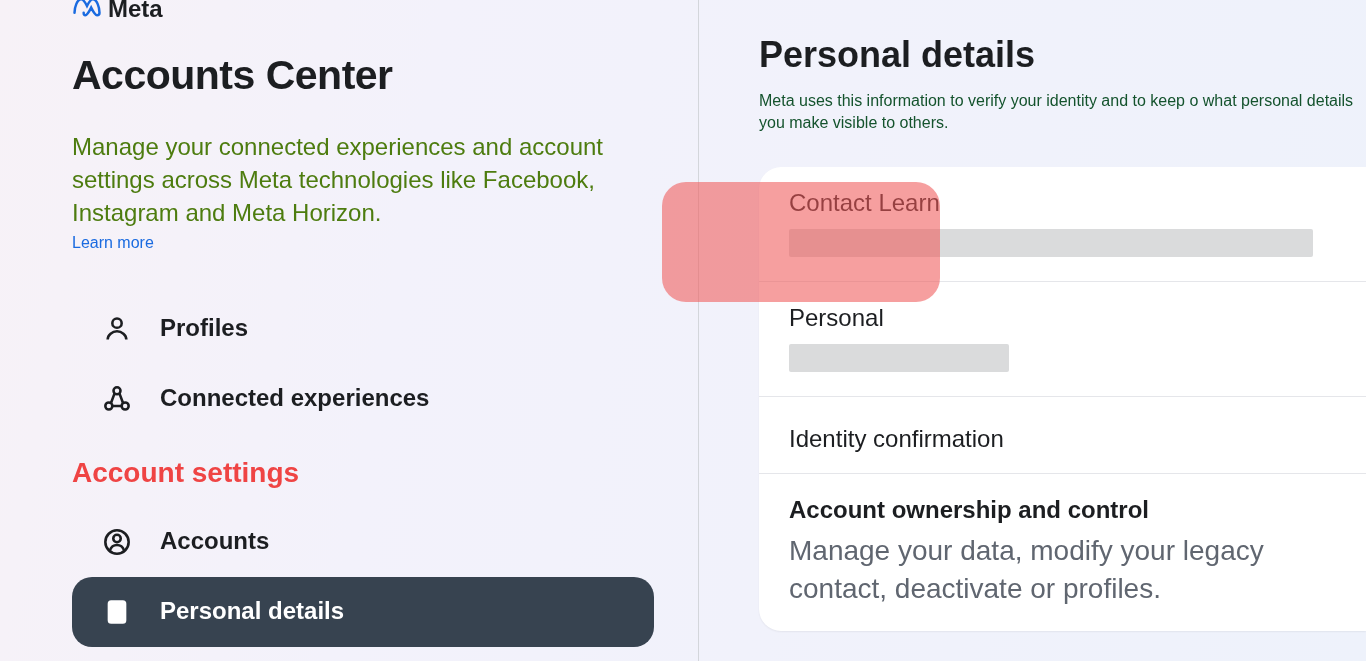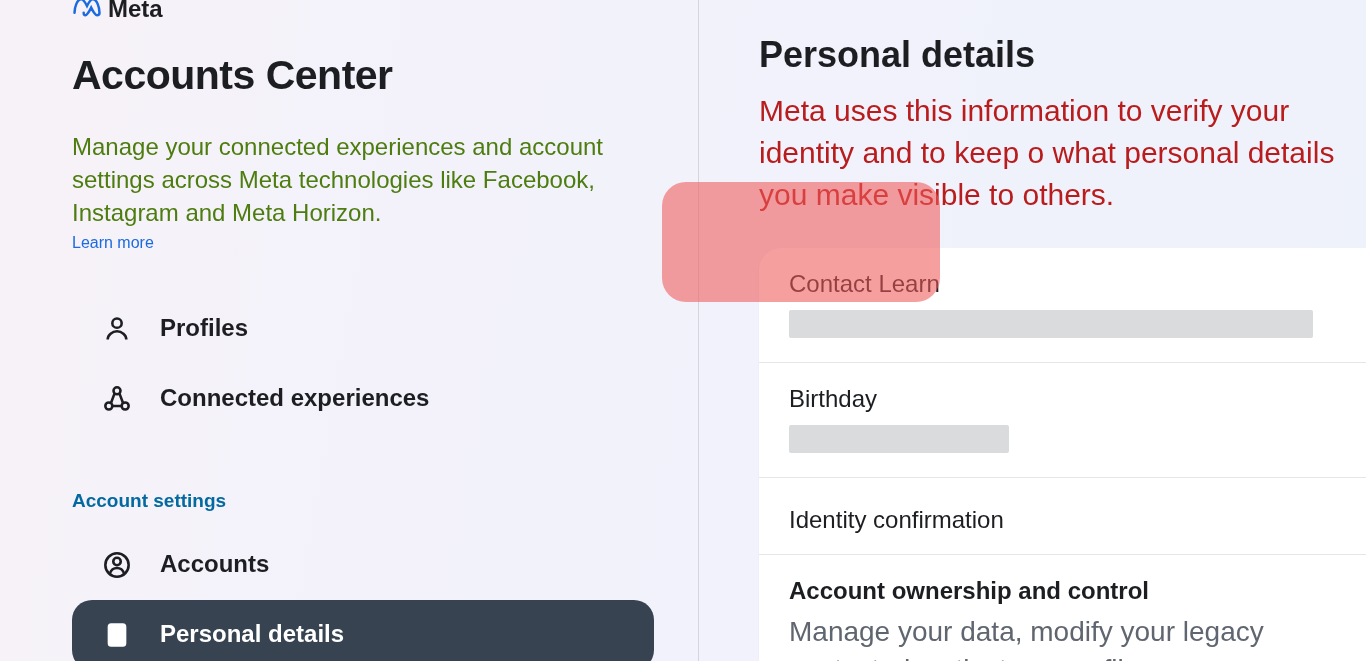--- a/index.html
+++ b/index.html
@@ -57,37 +57,37 @@
     font-weight: 600;
     color: #1c1e21;
   }
   .nav-item .icon { width: 30px; height: 30px; display: flex; align-items: center; justify-content: center; }
   .nav-item.active {
     background: #374350;
     color: #ffffff;
   }
   .nav-item.active svg { stroke: #ffffff; fill: #ffffff; }
   .section-heading {
-    font-size: 19px;
+    font-size: 28px;
     font-weight: 700;
-    margin: 56px 0 18px 0;
-    color: #0369a1;
+    margin: 23px 0 18px 0;
+    color: #ef4444;
   }
   .main {
     flex: 1;
     padding: 34px 0 0 60px;
     height: 661px;
   }
   .main-title {
     font-size: 36px;
     font-weight: 800;
   }
   .main-sub {
-    font-size: 30px;
-    color: #b91c1c;
+    font-size: 16px;
+    color: #14532d;
     line-height: 1.4;
     margin-top: 14px;
     max-width: 720px;
   }
   .card {
     margin-top: 32px;
     background: #ffffff;
     border-radius: 22px 0 0 22px;
     box-shadow: 0 1px 2px rgba(0,0,0,0.06);
     overflow: hidden;
@@ -197,21 +197,21 @@
 <div class="main">
   <h2 class="main-title">Personal details</h2>
   <p class="main-sub">Meta uses this information to verify your identity and to keep o what personal details you make visible to others.</p>
 
   <div class="card">
     <div class="row">
       <div class="row-title">Contact Learn</div>
       <div class="redacted w1"></div>
     </div>
     <div class="row">
-      <div class="row-title">Birthday</div>
+      <div class="row-title">Personal</div>
       <div class="redacted w2"></div>
     </div>
     <div class="row" style="padding-top:28px;padding-bottom:20px">
       <div class="row-title">Identity confirmation</div>
     </div>
     <div class="row">
       <div class="row-title" style="font-weight:600">Account ownership and control</div>
       <div class="row-desc">Manage your data, modify your legacy contact, deactivate or profiles.</div>
     </div>
   </div>

